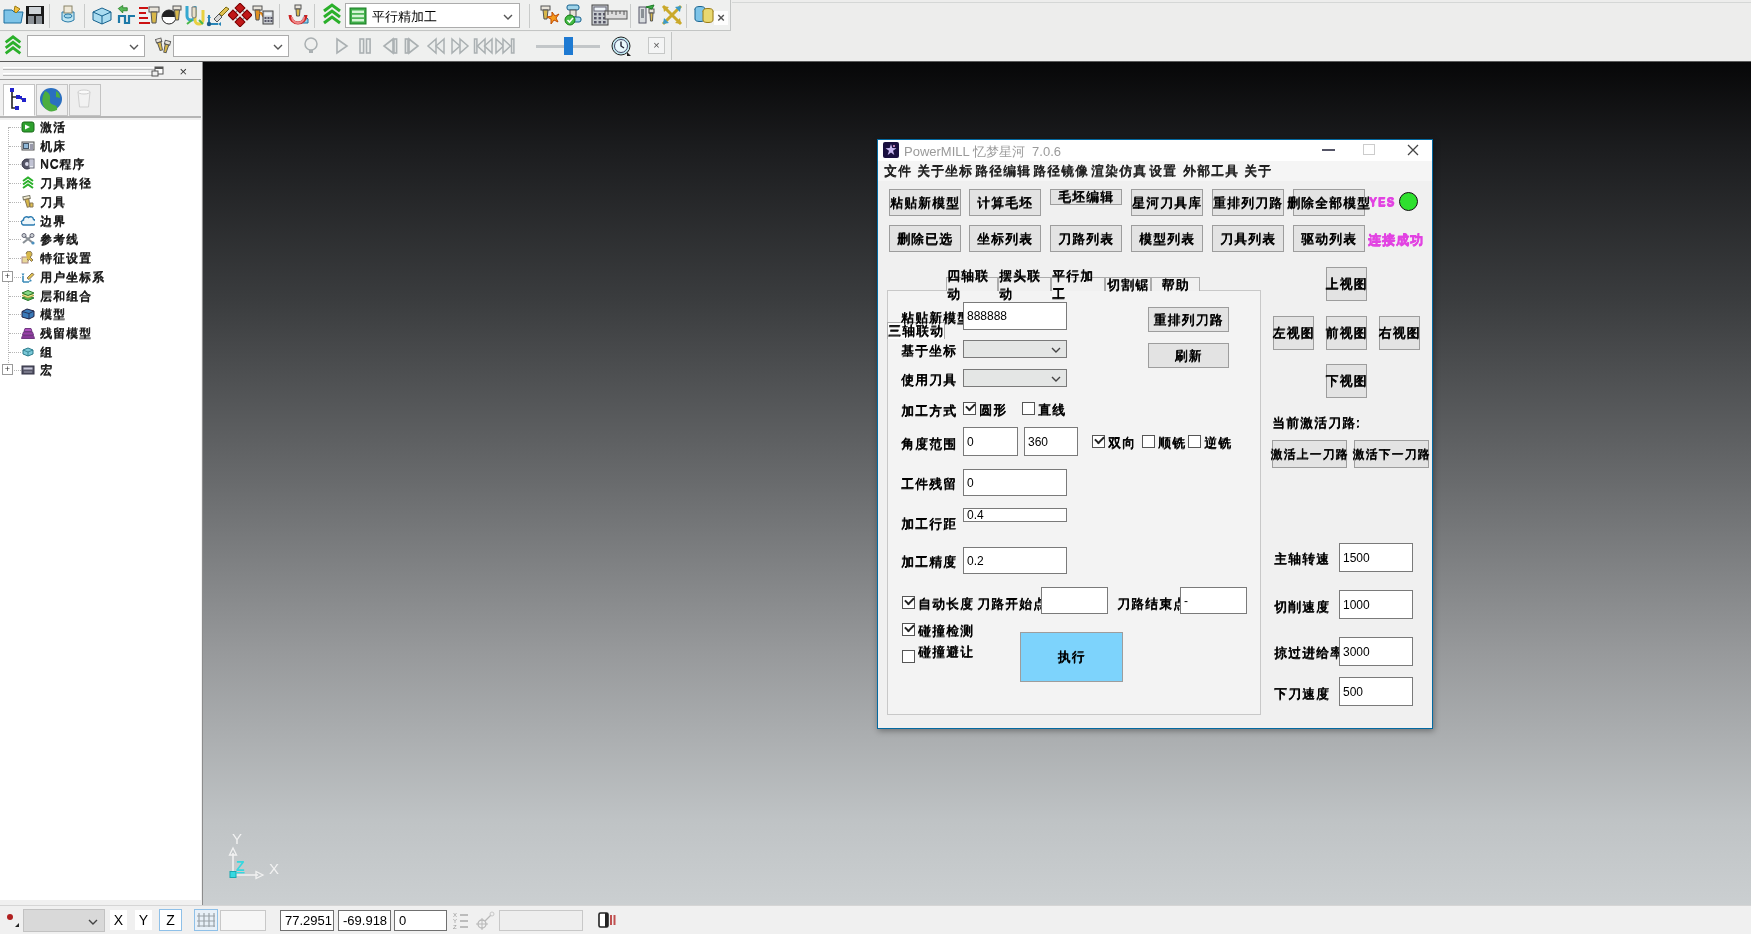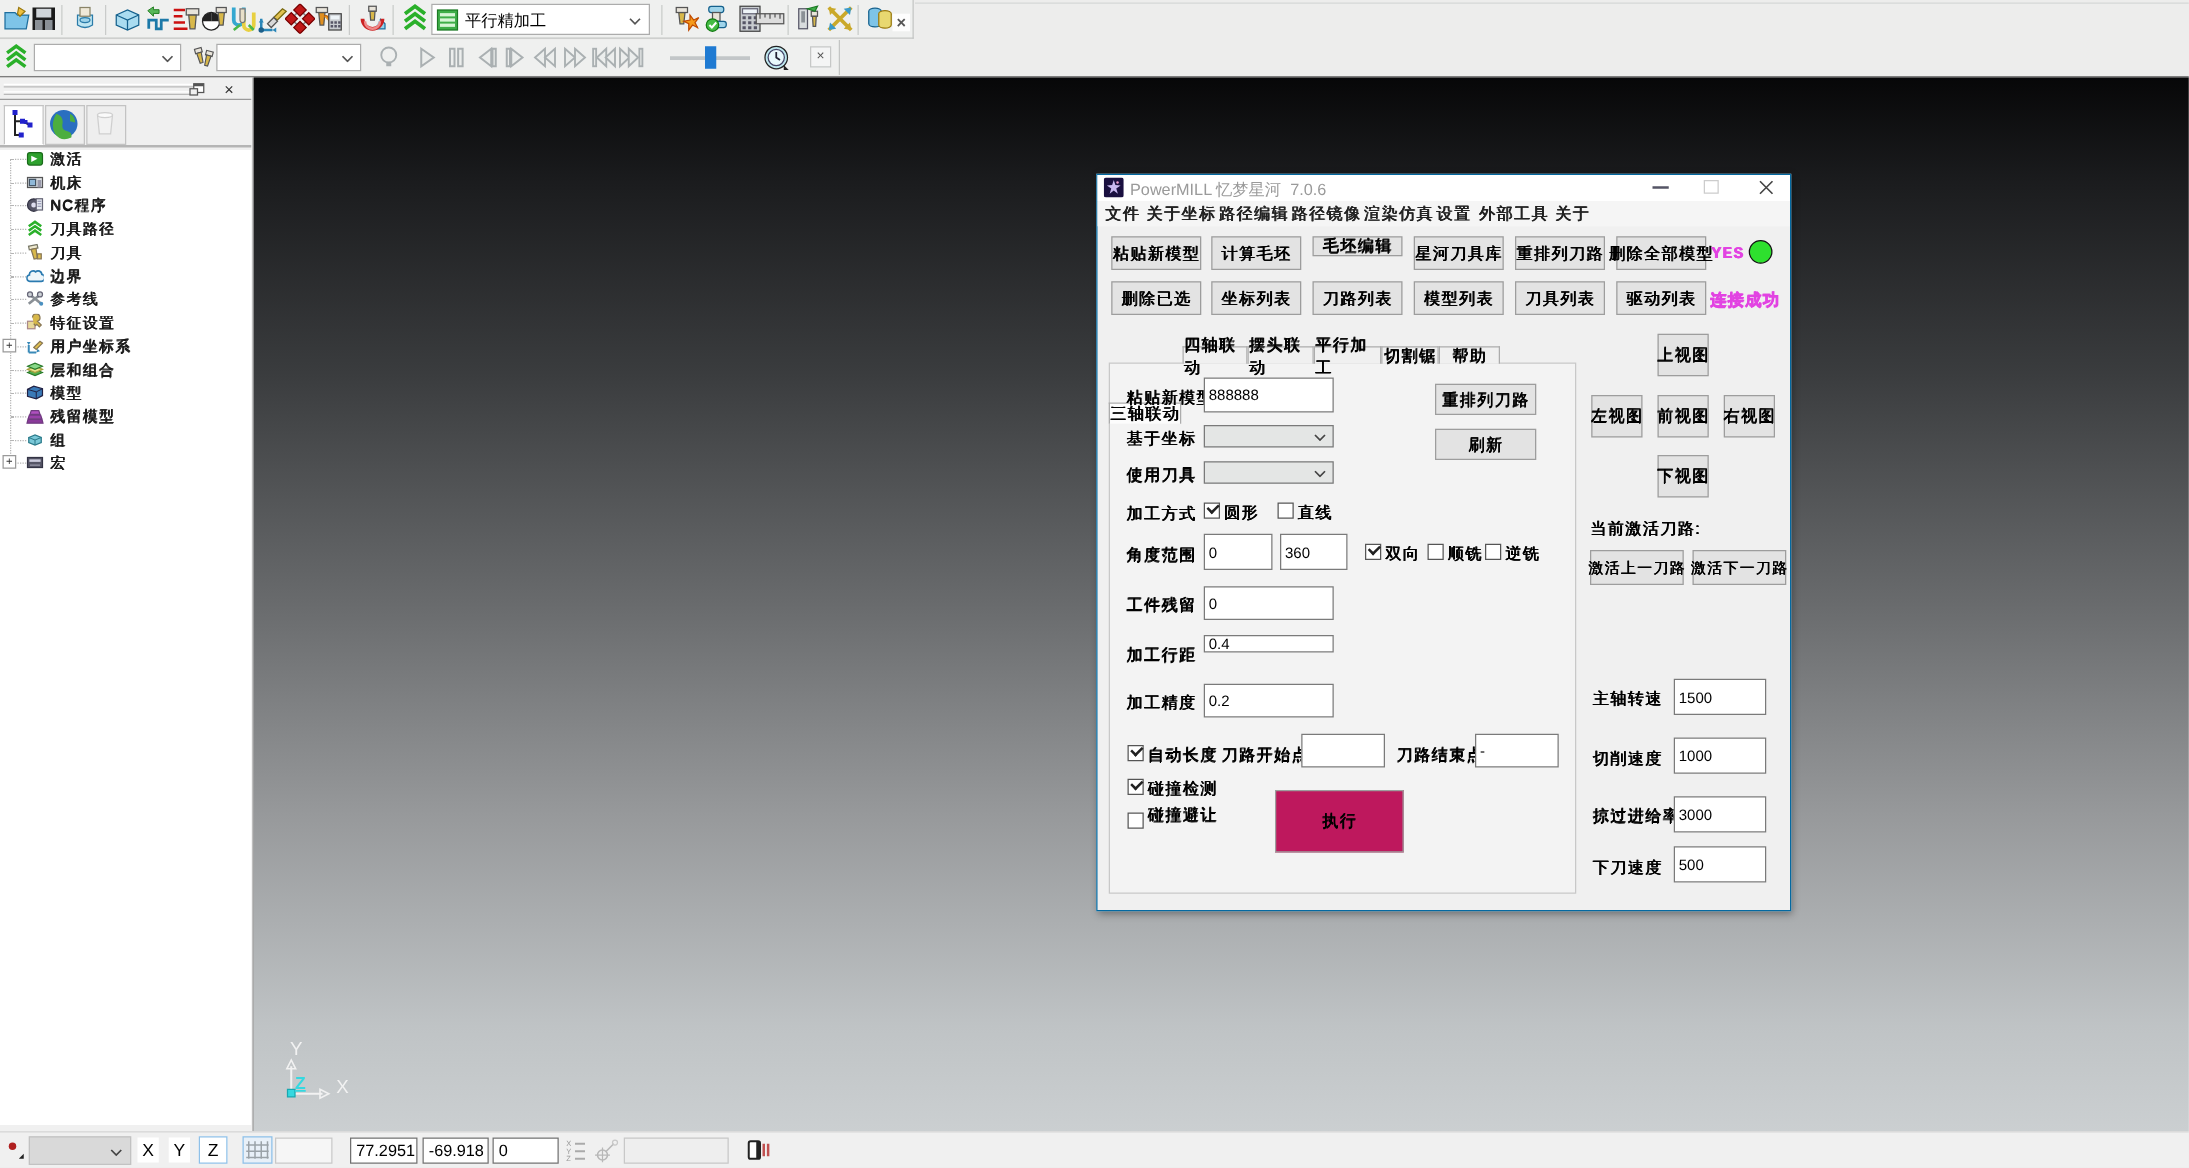--- a/index.html
+++ b/index.html
@@ -532,21 +532,21 @@
  <div class="chk on" style="left:24px;top:456px;z-index:4;"></div>
  <div class="lbl" style="left:40px;top:455px;z-index:4;">自动长度</div>
  <div class="lbl" style="left:99px;top:455px;font-size:13px;z-index:4;">刀路开始点</div>
  <div class="inp" style="left:163px;top:447px;width:67px;height:27px;z-index:4;"></div>
  <div class="lbl" style="left:239px;top:455px;font-size:13px;z-index:4;">刀路结束点</div>
  <div class="inp" style="left:302px;top:447px;width:67px;height:27px;z-index:4;">-</div>
  <div class="chk on" style="left:24px;top:483px;z-index:4;"></div>
  <div class="lbl" style="left:40px;top:482px;z-index:4;">碰撞检测</div>
  <div class="chk" style="left:24px;top:510px;z-index:4;"></div>
  <div class="lbl" style="left:40px;top:503px;z-index:4;">碰撞避让</div>
- <div class="btn" style="left:142px;top:492px;width:103px;height:50px;background:#be185d;z-index:4;">执行</div>
+ <div class="btn" style="left:142px;top:492px;width:103px;height:50px;background:#7dd3fc;z-index:4;">执行</div>
  <div class="btn" style="left:270px;top:167px;width:81px;height:25px;z-index:4;">重排列刀路</div>
  <div class="btn" style="left:270px;top:203px;width:81px;height:25px;z-index:4;">刷新</div>
  <div class="btn" style="left:448px;top:127px;width:41px;height:34px;">上视图</div>
  <div class="btn" style="left:395px;top:176px;width:41px;height:34px;">左视图</div>
  <div class="btn" style="left:448px;top:176px;width:41px;height:34px;">前视图</div>
  <div class="btn" style="left:501px;top:176px;width:41px;height:34px;">右视图</div>
  <div class="btn" style="left:448px;top:224px;width:41px;height:34px;">下视图</div>
  <div class="lbl" style="left:394px;top:274px;font-size:13px;z-index:4;">当前激活刀路:</div>
  <div class="btn" style="left:394px;top:300px;width:75px;height:28px;font-size:12px;">激活上一刀路</div>
  <div class="btn" style="left:476px;top:300px;width:75px;height:28px;font-size:12px;">激活下一刀路</div>

